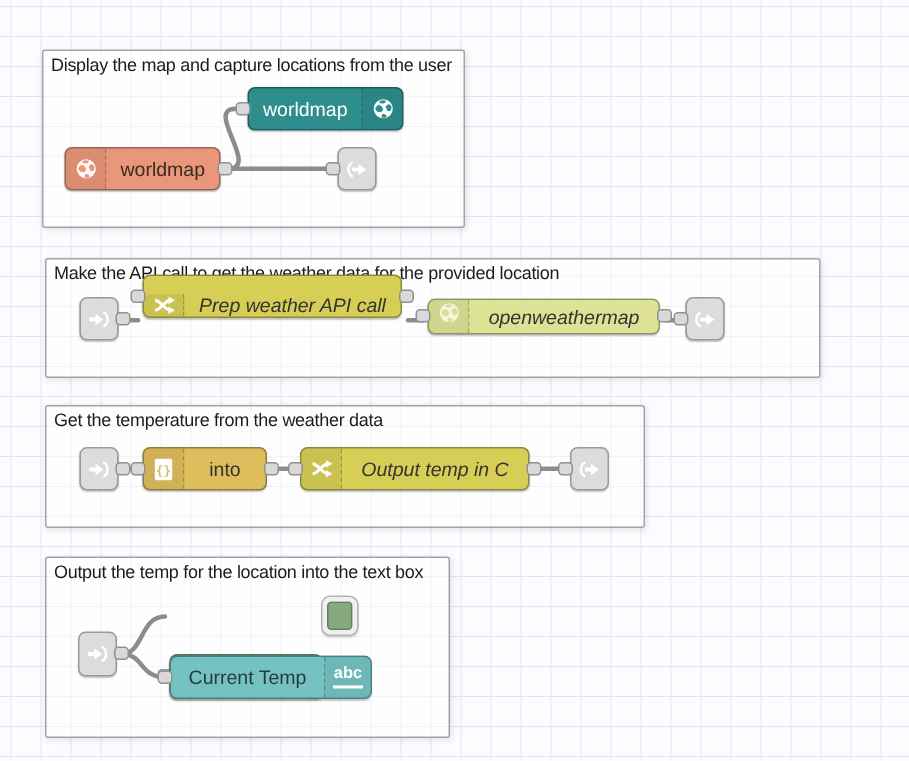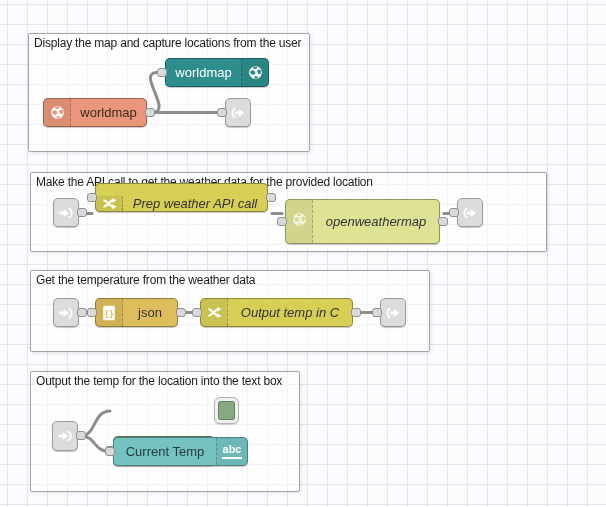--- a/index.html
+++ b/index.html
@@ -190,21 +190,21 @@
             <path d="M1.5 4.5C5.5 4.5 8.5 11.5 12 11.5" stroke="#fff" stroke-width="2.2" fill="none"></path>
             <path d="M1.5 11.5C5.5 11.5 8.5 4.5 12 4.5" stroke="#fff" stroke-width="2.2" fill="none"></path>
             <path d="M11 1.8l4.5 2.7L11 7.2z" fill="#fff"></path>
             <path d="M11 8.8l4.5 2.7L11 14.2z" fill="#fff"></path>
           </svg>
         </span>
         <span class="node-label" style="color: rgb(51, 51, 51); font-style: italic;">Prep weather API call</span>
         <span class="port in"></span>
         <span class="port out"></span>
       </div>
-      <div class="node" style="left: 285px; top: 199px; width: 155px; height: 45px; background: rgb(221, 226, 149);">
+      <div class="node" style="left: 285px; top: 199px; width: 155px; height: 24px; background: rgb(221, 226, 149);">
         <span class="icon-region left" style="color: rgb(221, 226, 149);">
           <span class="icon-faded"><svg width="15" height="15" viewBox="0 0 16 16">
               <circle cx="8" cy="8" r="6.8" fill="#fff"></circle>
               <g fill="currentColor">
                 <path d="M5.2 2.6q2.6-1.2 5-.1L8.6 4.3 5.6 4z"></path>
                 <path d="M2.2 7.4 4.4 5.2l2.4.9L8 8.3 6.6 10.5l-2.8-.4Q2.4 9 2.2 7.4z"></path>
                 <path d="M9.6 6.2l2.3-1.6 1.8 1.2q.5 1.9-.3 3.6l-2.4.4z"></path>
                 <path d="M7.4 11.6l2.3.5.9 1.7q-2 1-3.9.4z"></path>
               </g>
             </svg></span>
@@ -231,21 +231,21 @@
         </span>
         <span class="port out"></span>
       </div>
       <div class="node" style="left: 95px; top: 298px; width: 83px; height: 29px; background: rgb(222, 189, 92);">
         <span class="icon-region left" style="color: rgb(222, 189, 92);">
           <svg width="14" height="16" viewBox="0 0 14 16">
             <rect x="1.2" y="0.8" width="11.6" height="14.4" rx="1.2" fill="#fff"></rect>
             <text x="7" y="11.5" font-size="8.5" font-weight="bold" text-anchor="middle" fill="currentColor" font-family="DejaVu Sans Mono, monospace">{}</text>
           </svg>
         </span>
-        <span class="node-label" style="color: rgb(51, 51, 51);">json</span>
+        <span class="node-label" style="color: rgb(51, 51, 51);">into</span>
         <span class="port in"></span>
         <span class="port out"></span>
       </div>
       <div class="node" style="left: 200px; top: 298px; width: 153px; height: 29px; background: rgb(214, 206, 85);">
         <span class="icon-region left" style="color: rgb(214, 206, 85);">
           <svg width="15" height="15" viewBox="0 0 16 16">
             <path d="M1.5 4.5C5.5 4.5 8.5 11.5 12 11.5" stroke="#fff" stroke-width="2.2" fill="none"></path>
             <path d="M1.5 11.5C5.5 11.5 8.5 4.5 12 4.5" stroke="#fff" stroke-width="2.2" fill="none"></path>
             <path d="M11 1.8l4.5 2.7L11 7.2z" fill="#fff"></path>
             <path d="M11 8.8l4.5 2.7L11 14.2z" fill="#fff"></path>

